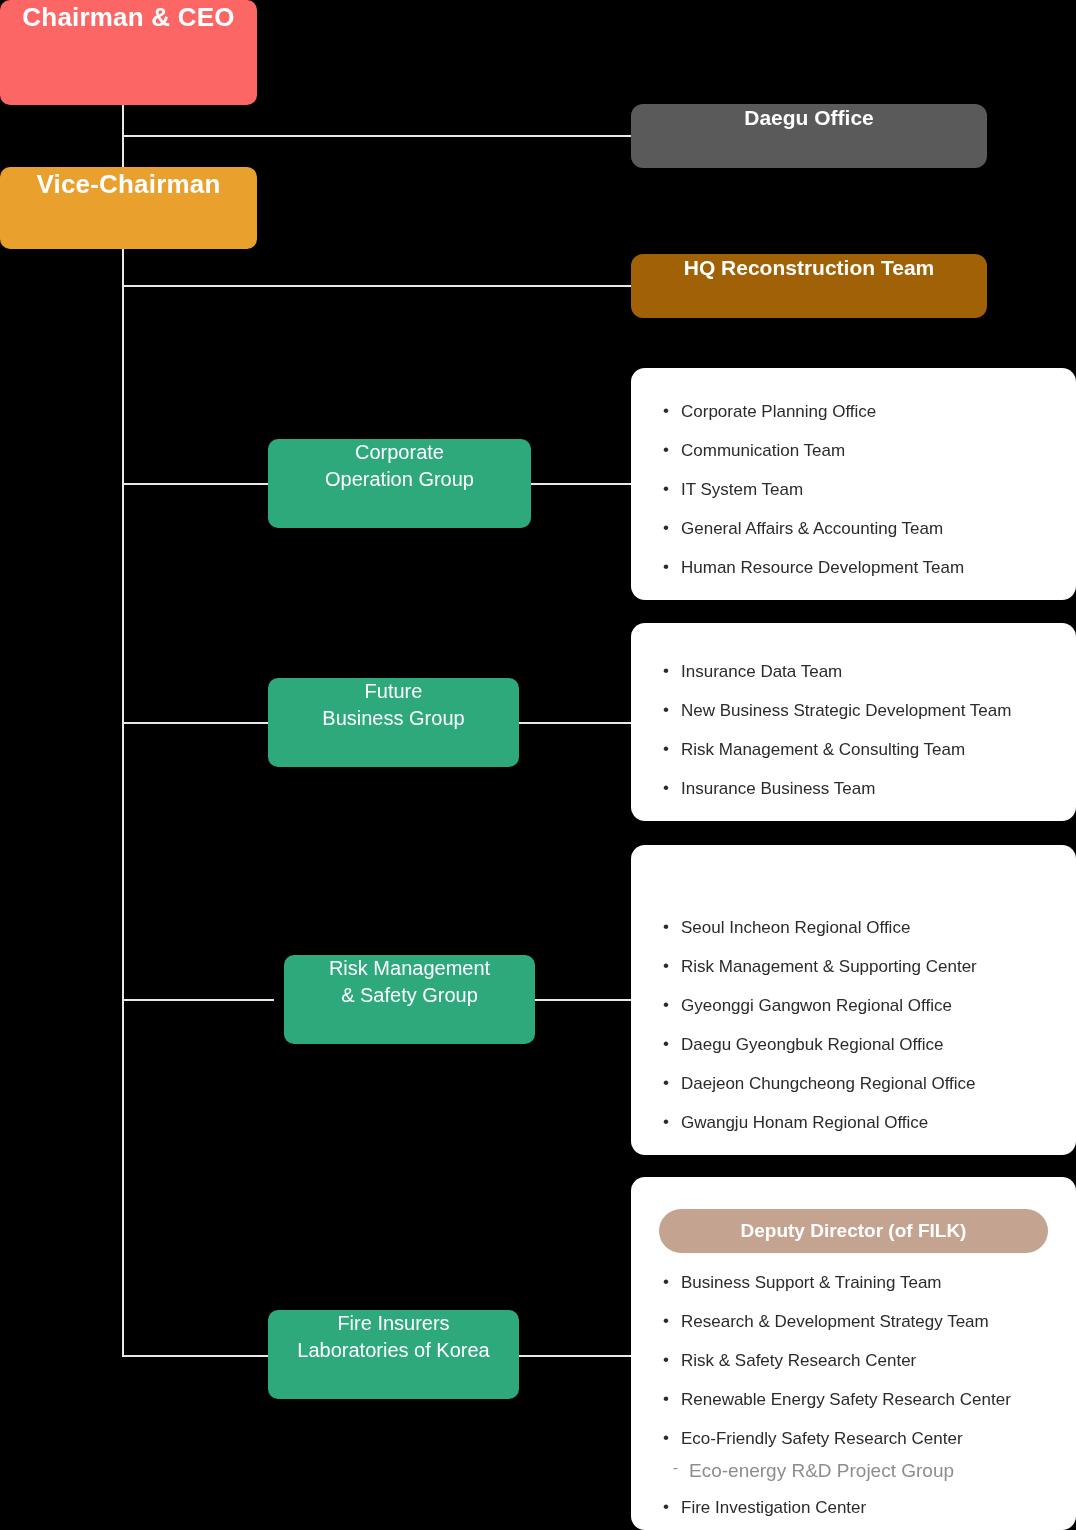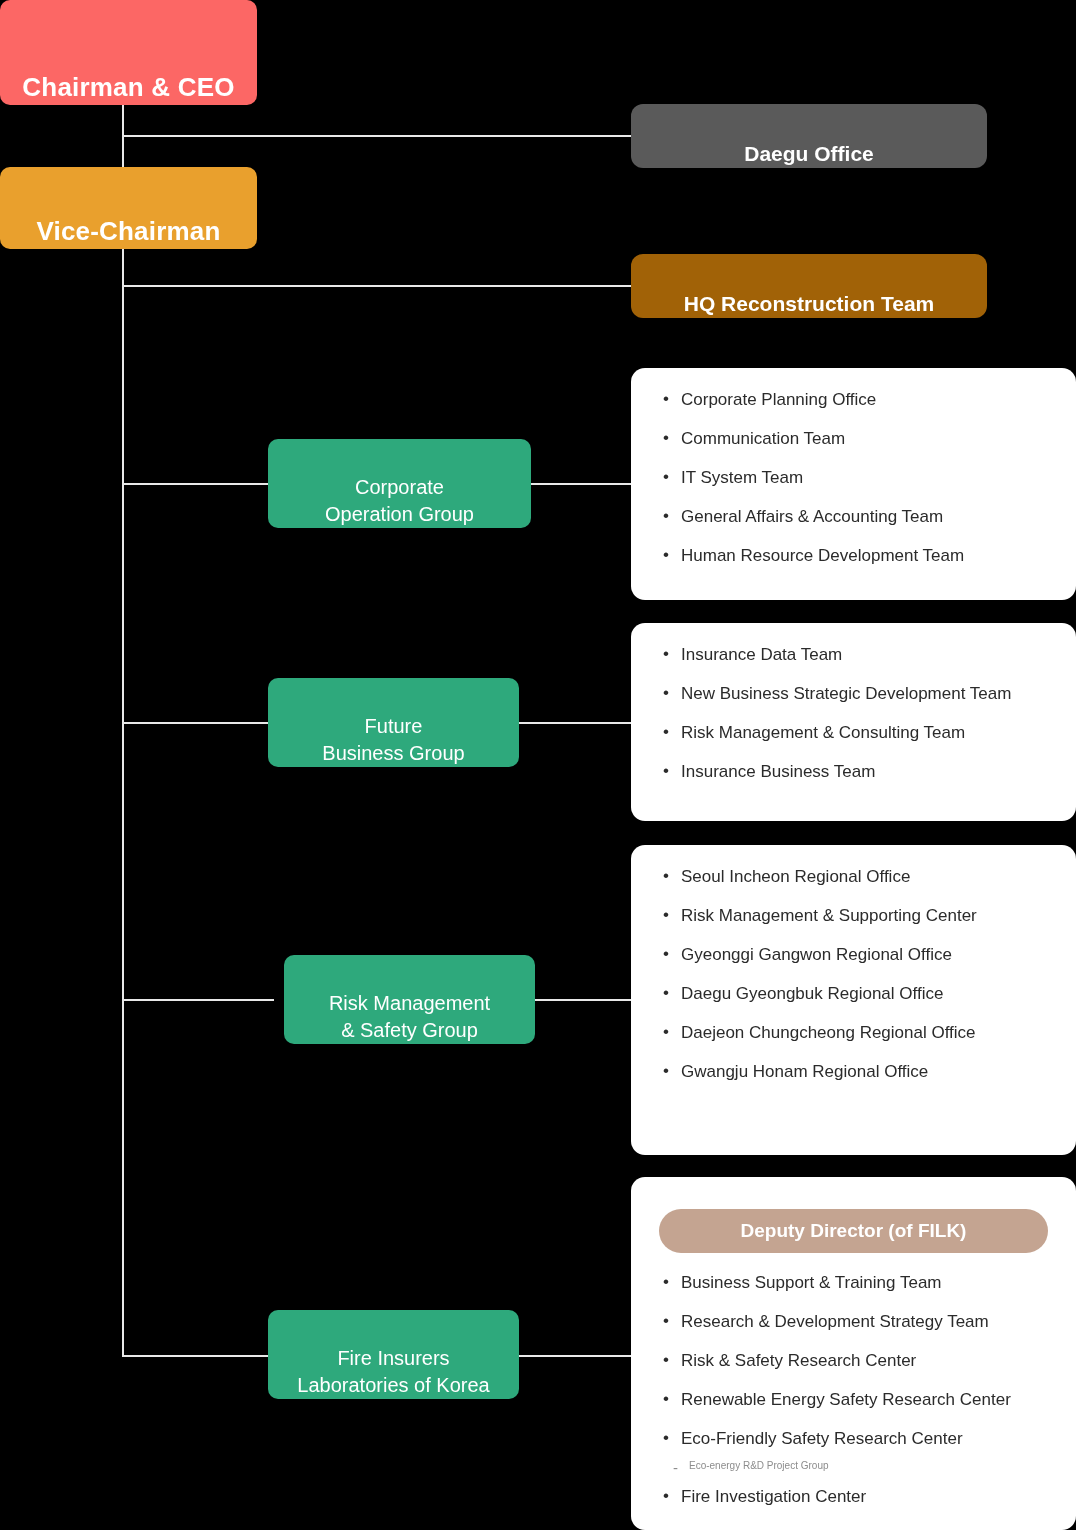--- a/index.html
+++ b/index.html
@@ -25,21 +25,21 @@
     background: #e8e8e8;
   }
   .v-line { width: 2px; }
   .h-line { height: 2px; }
 
   
   .node {
     position: absolute;
     border-radius: 10px;
     display: flex;
-    align-items: flex-end;
+    align-items: flex-start;
     justify-content: center;
     text-align: center;
     color: #ffffff;
     box-sizing: border-box;
     line-height: 1.35;
   }
   .node-exec {
     font-size: 26px;
     font-weight: bold;
     letter-spacing: 0.2px;
@@ -58,21 +58,21 @@
 
   
   .panel {
     position: absolute;
     background: #ffffff;
     border-radius: 14px;
     box-sizing: border-box;
     padding: 22px 28px;
     display: flex;
     flex-direction: column;
-    justify-content: flex-start;
+    justify-content: flex-end;
   }
   .panel ul {
     list-style: none;
     margin: 0;
     padding: 0;
   }
   .panel li {
     position: relative;
     color: #2b2b2b;
     font-size: 17px;
@@ -84,21 +84,21 @@
   .panel li.bullet::before {
     content: "\2022";
     position: absolute;
     left: 4px;
     top: -1px;
     font-size: 17px;
     color: #2b2b2b;
   }
   .panel li.sub {
     color: #8d8d8d;
-    font-size: 10px;
+    font-size: 19px;
     padding-left: 30px;
     margin-top: -8px;
     margin-bottom: 16px;
   }
   .panel li.sub::before {
     content: "-";
     position: absolute;
     left: 14px;
     top: -1px;
     color: #8d8d8d;

